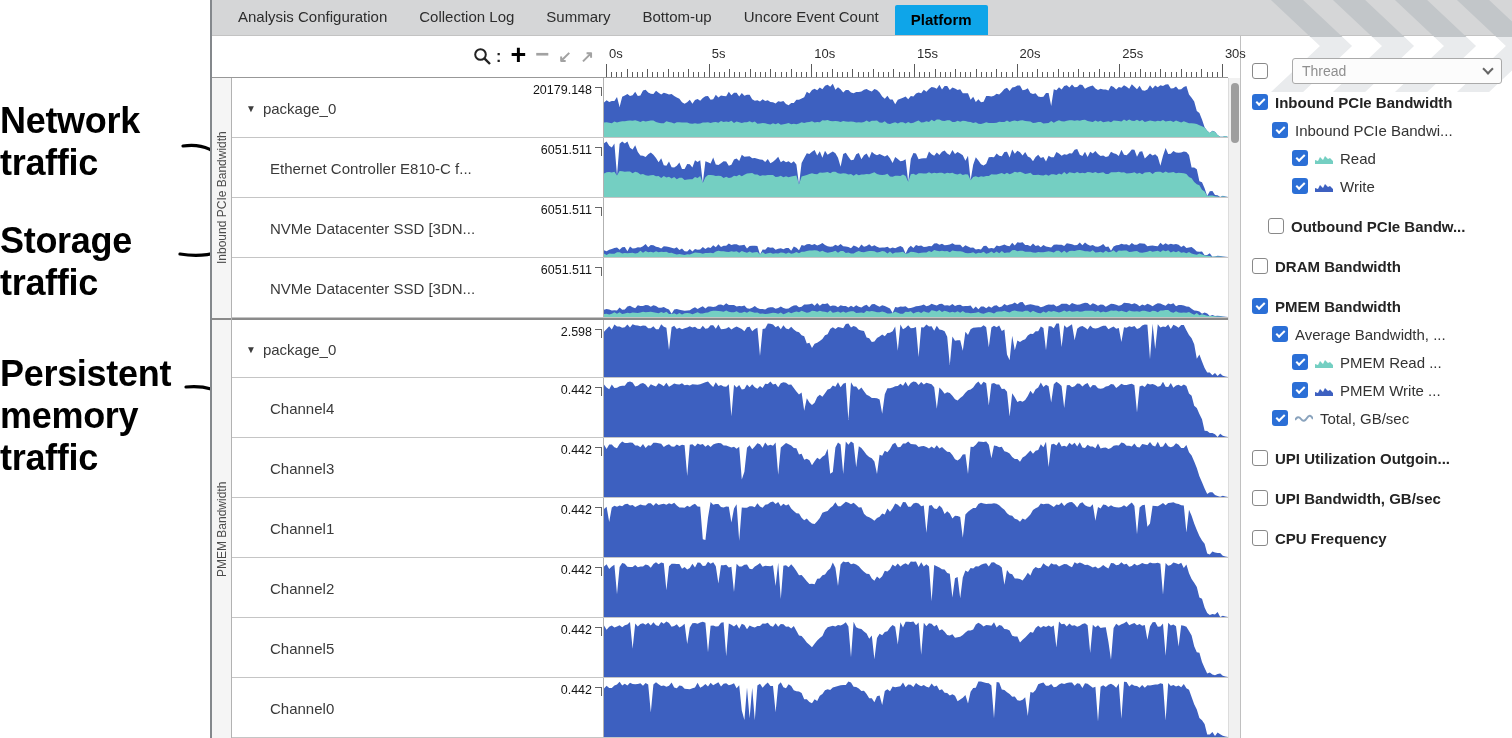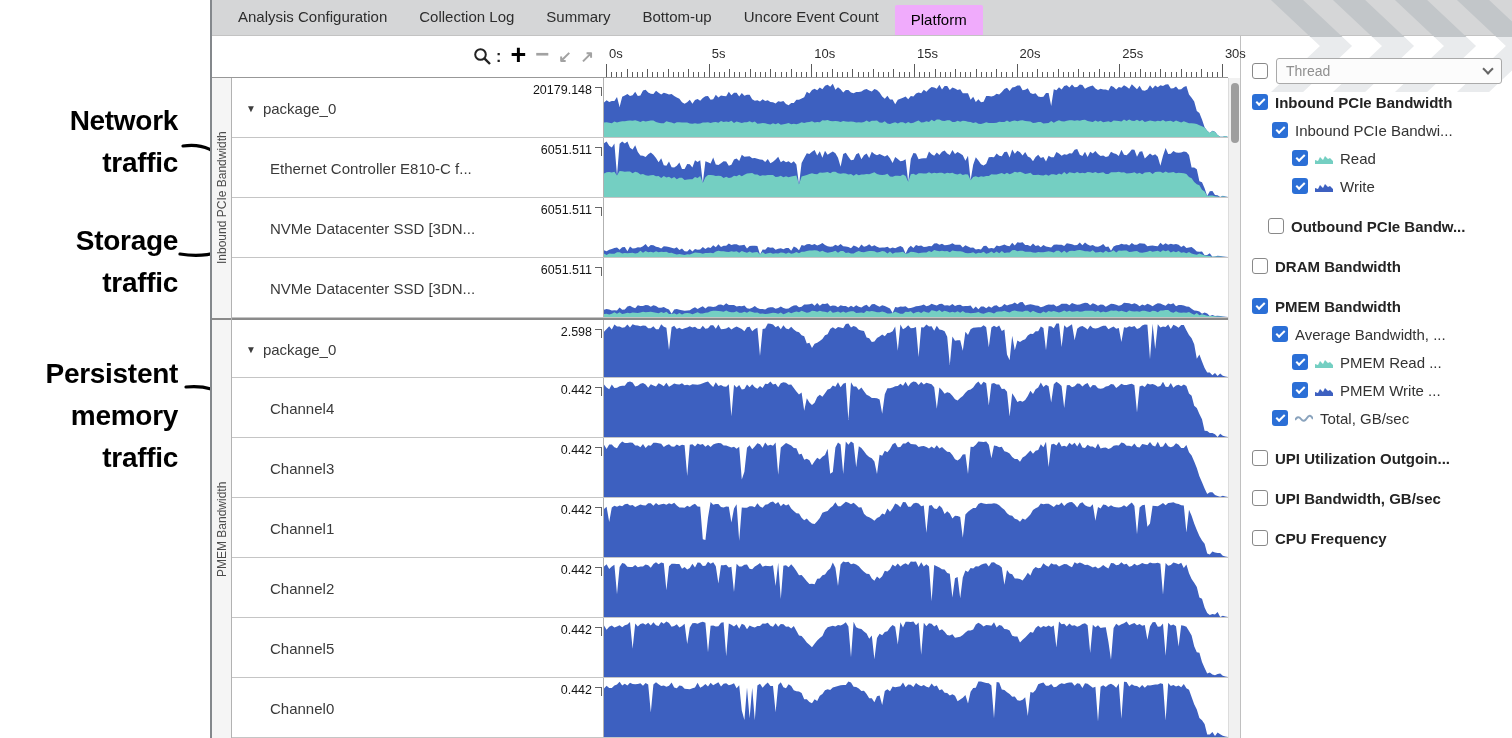--- a/index.html
+++ b/index.html
@@ -1,32 +1,32 @@
 <!DOCTYPE html>
 <html style="--cbblue: #2b6fd6;"><head>
 <meta charset="utf-8">
 <style>
   *{box-sizing:border-box}
   html,body{margin:0;padding:0}
   body{width:1512px;height:738px;position:relative;overflow:hidden;background:#fff;
        font-family:"Liberation Sans",sans-serif;}
 
   
-  .annotation{position:absolute;left:0;width:178px;text-align:right;font-weight:800;
-              font-size:28px;line-height:42px;color:#000;letter-spacing:-0.3px}
+  .annotation{position:absolute;left:0;width:178px;text-align:left;font-weight:800;
+              font-size:36px;line-height:42px;color:#000;letter-spacing:-0.3px}
   .ann-arrows{position:absolute;left:0;top:0;width:270px;height:738px;pointer-events:none}
   .arrow{stroke:#000;stroke-width:3.2;fill:none;stroke-linecap:round}
 
   .app-border{position:absolute;left:210px;top:0;width:2px;height:738px;background:#84888c}
 
   
   .tabbar{position:absolute;left:212px;top:0;width:1300px;height:36px;background:#d5d6d7;
           border-bottom:1px solid #c3c3c3;display:flex;align-items:flex-end;padding-left:10px}
   .tab{height:36px;line-height:36px;padding:0 16px;font-size:15px;color:#2d2d2d;white-space:nowrap;cursor:default}
-  .tab.active{background:#f0abfc;height:30px;line-height:30px;color:#000;font-weight:400;border-radius:2px 2px 0 0}
+  .tab.active{background:#0ea5e9;height:30px;line-height:30px;color:#000;font-weight:700;border-radius:2px 2px 0 0}
 
   .deco{position:absolute;left:1240px;top:0;pointer-events:none}
 
   
   .header{position:absolute;left:212px;top:36px;width:1016px;height:42px;background:#fff;border-bottom:1px solid #989898}
   .toolbar{position:absolute;left:0;top:0;width:392px;height:100%;display:flex;align-items:center;
            justify-content:flex-end;padding-right:10px;gap:9px}
   .tb{line-height:1}
   .tb.sep{font-weight:700;color:#222;font-size:16px;margin-left:-5px}
   .tb.plus{font-size:27px;font-weight:900;color:#000;margin-top:-3px}
@@ -56,21 +56,21 @@
   .rc{flex:1;position:relative;background:#fff;overflow:hidden}
   .rc svg{position:absolute;left:0;top:0;width:100%;height:100%}
   .sec-div{position:absolute;left:0;top:240px;width:100%;height:2px;background:#8a8a8a;z-index:4}
 
   
   .vscroll{position:absolute;left:1228px;top:78px;width:12px;height:660px;background:#f1f1f1;border-left:1px solid #dcdcdc}
   .vthumb{position:absolute;left:2px;top:5px;width:8px;height:60px;background:#9e9e9e;border-radius:4px}
 
   
   .panel{position:absolute;left:1240px;top:36px;width:272px;height:702px;background:#fff;border-left:1px solid #c0c0c0}
-  .filter-row{position:absolute;left:1252px;top:49px;width:250px;height:44px;display:flex;align-items:center;gap:8px;z-index:3}
+  .filter-row{position:absolute;left:1252px;top:49px;width:250px;height:44px;display:flex;align-items:center;gap:24px;z-index:3}
   .select{flex:1;height:26px;border:1px solid #aaa;border-radius:3px;background:#fcfcfc;display:flex;
           align-items:center;justify-content:space-between;padding:0 9px;font-size:14px;color:#8f8f8f}
   .chev{width:8px;height:8px;border-right:2px solid #666;border-bottom:2px solid #666;
         transform:rotate(45deg);margin-top:-4px}
   .tree{position:absolute;left:1252px;top:88px;width:256px;z-index:3}
   .titem{display:flex;align-items:center;gap:7px;height:28px}
   .titem.gap{margin-top:12px}
   .tlabel{font-size:15px;color:#333;white-space:nowrap;overflow:hidden;text-overflow:ellipsis}
   .tlabel.bold{font-weight:700;color:#242424}
   .cb{width:16px;height:16px;border-radius:3px;flex:none;display:flex;align-items:center;justify-content:center}

